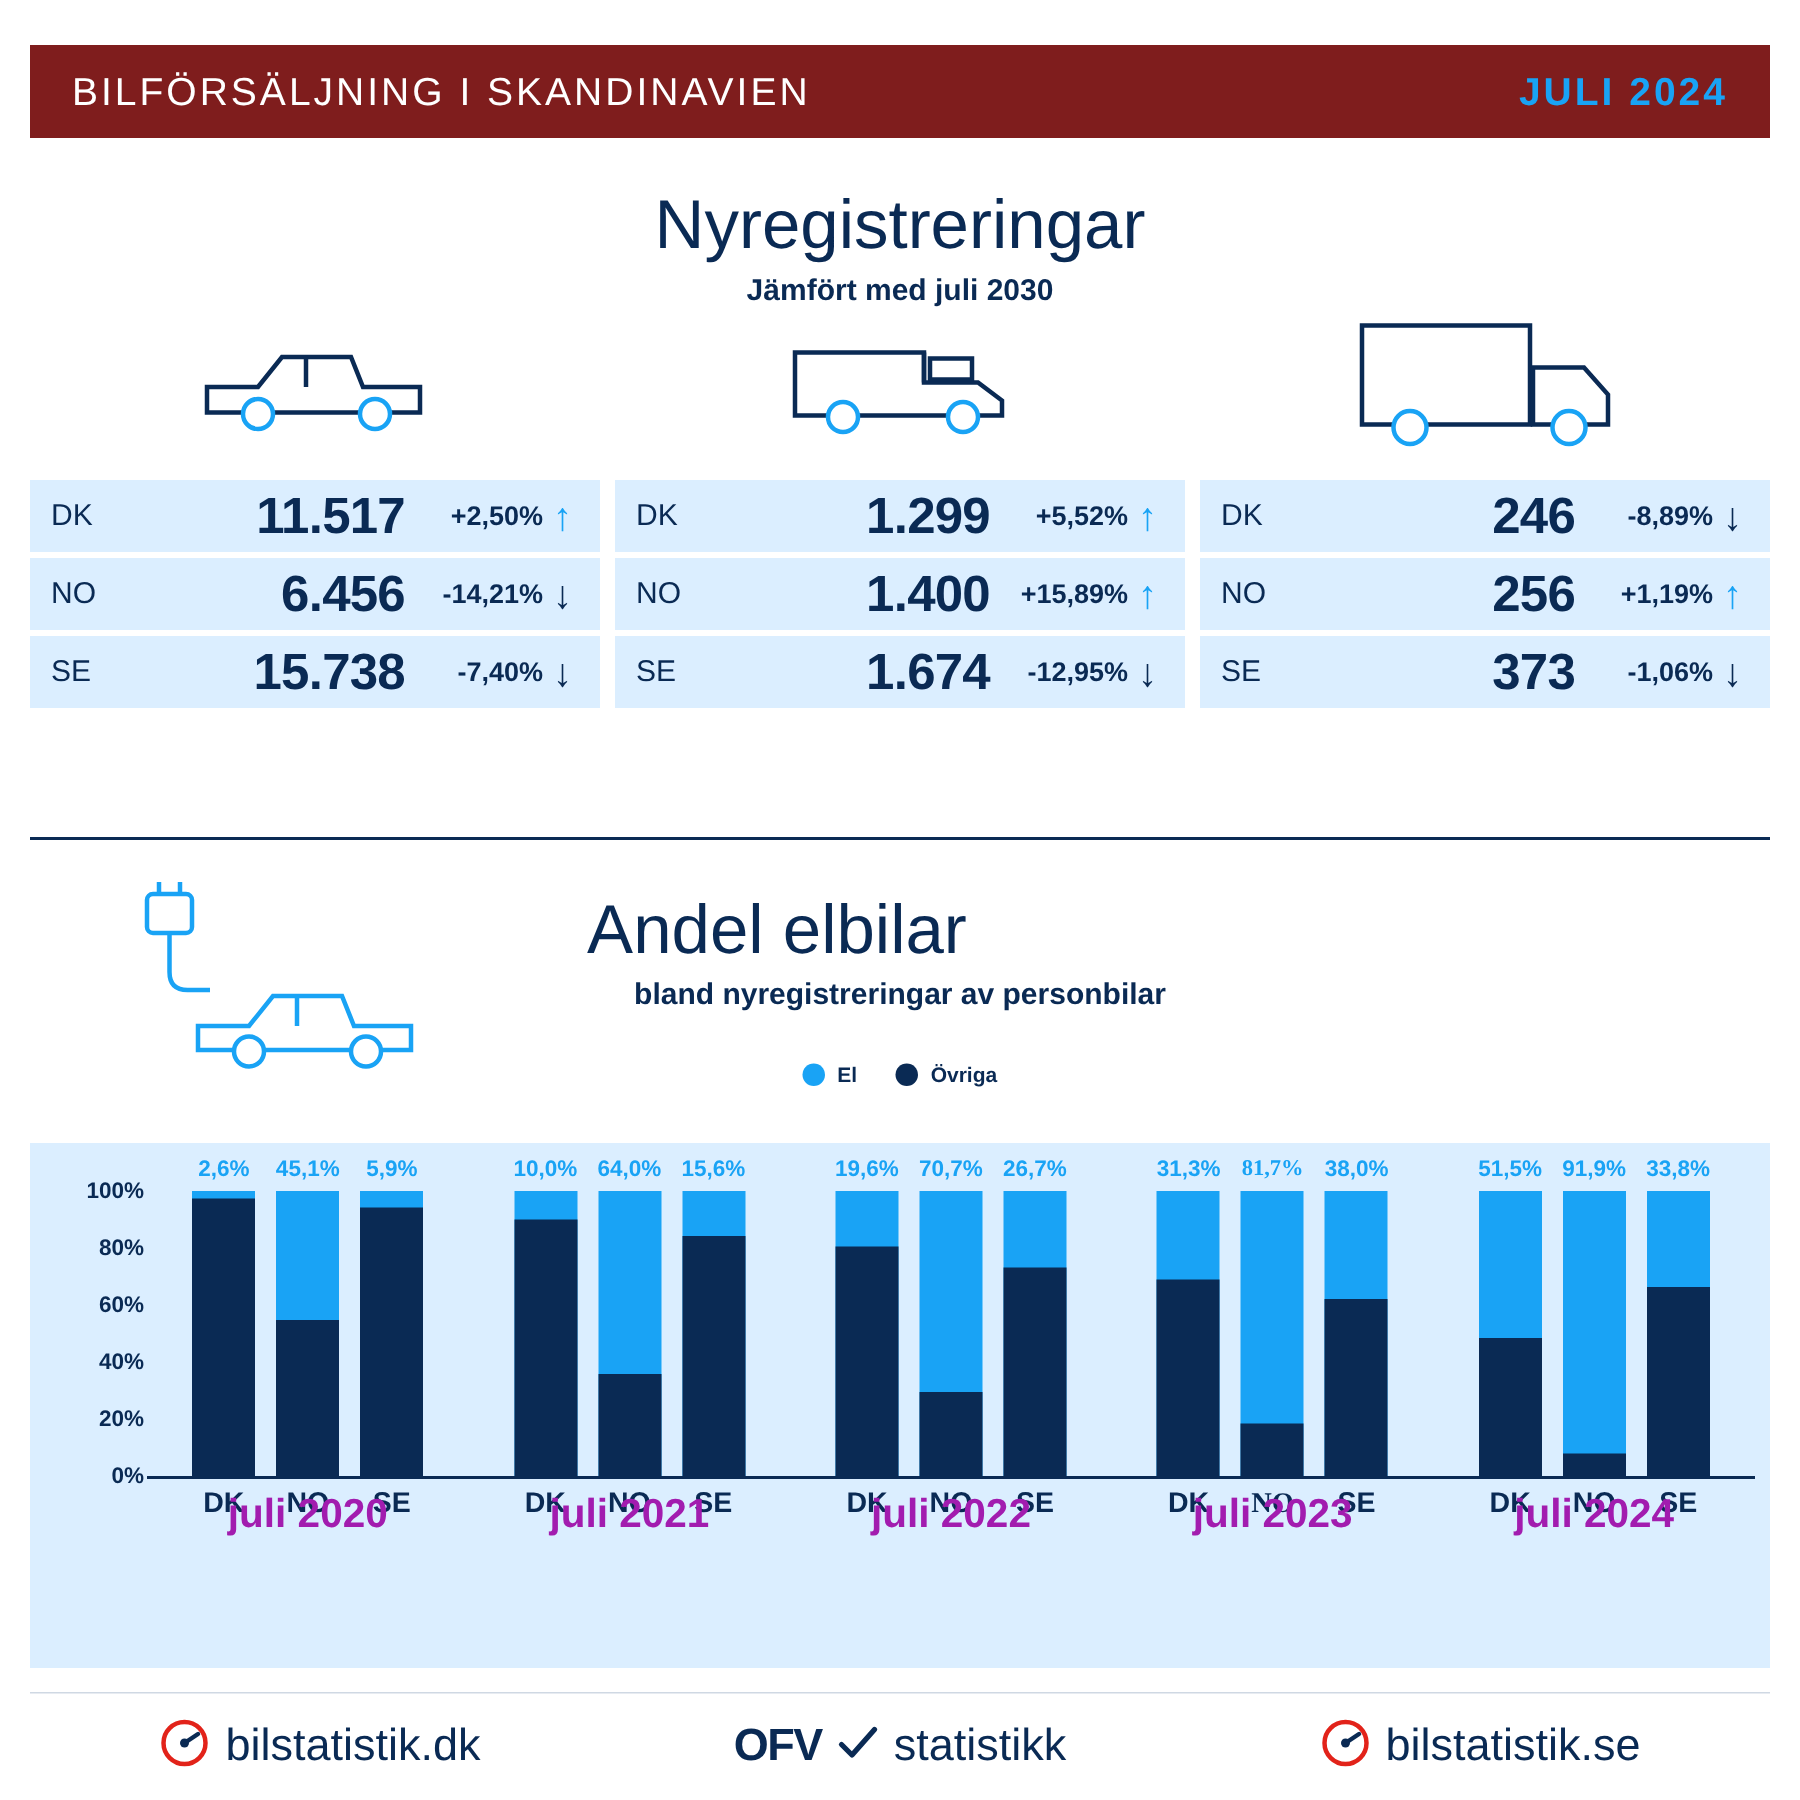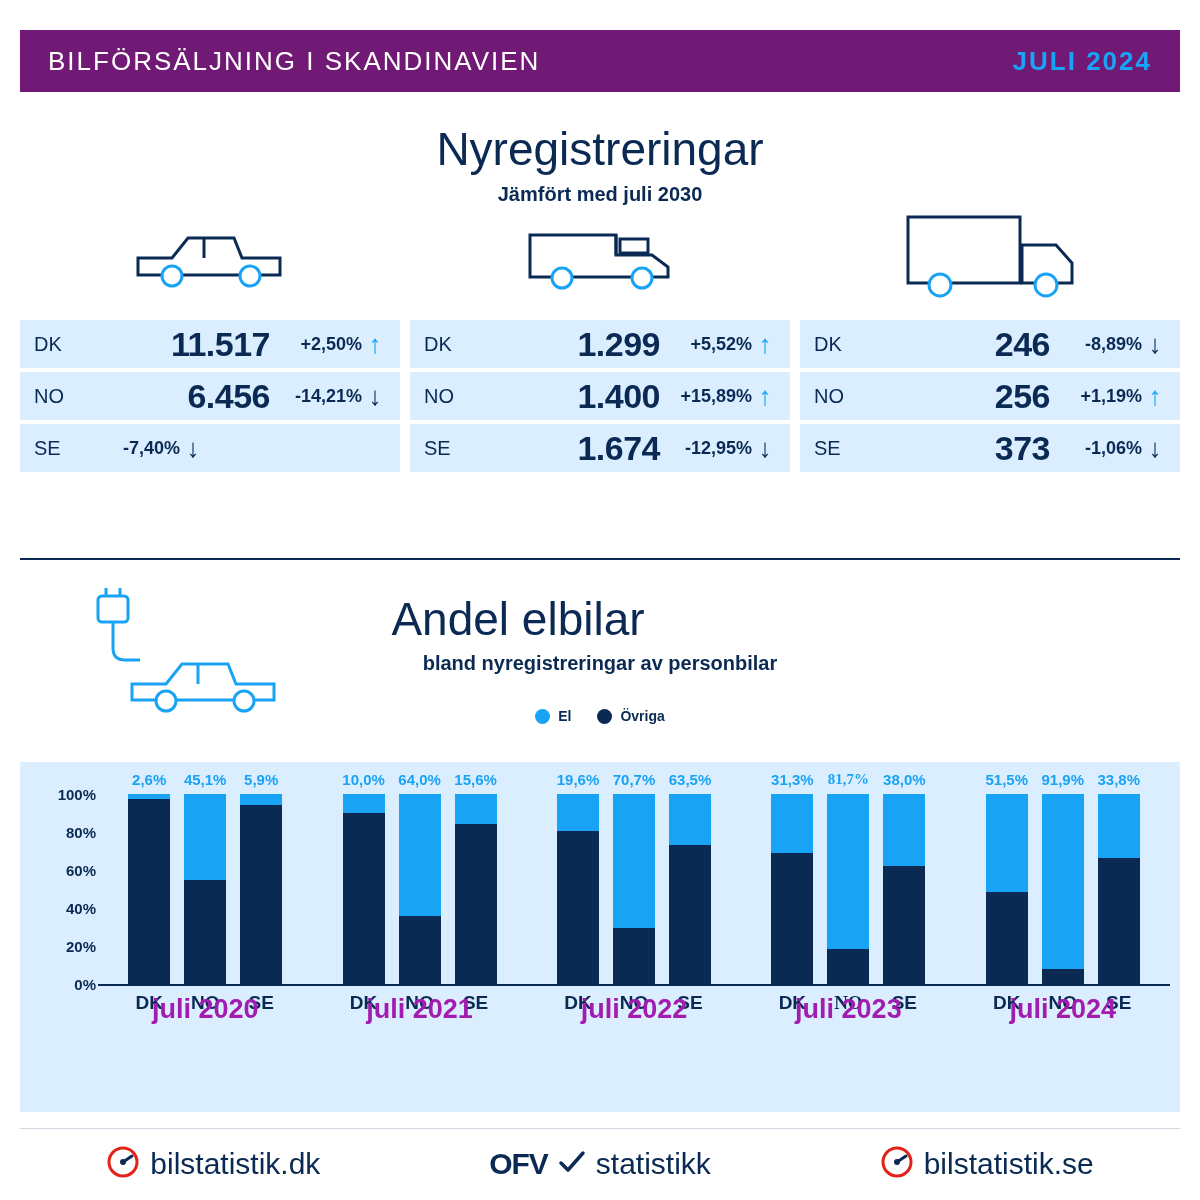--- a/index.html
+++ b/index.html
@@ -7,21 +7,21 @@
     width: 1200px; height: 1200px;
     background: #ffffff;
     font-family: "Liberation Sans", sans-serif;
     overflow: hidden;
   }
   .page { position: relative; width: 1200px; height: 1200px; }
 
   
   .header {
     position: absolute; left: 20px; top: 30px; width: 1160px; height: 62px;
-    background: #701a75; color: #ffffff;
+    background: #7f1d1d; color: #ffffff;
     display: flex; align-items: center; justify-content: space-between;
     padding: 0 28px;
   }
   .header-title {
     font-size: 26px; letter-spacing: 2px; font-weight: 400;
     text-transform: uppercase;
   }
   .header-date {
     font-size: 26px; letter-spacing: 2px; font-weight: bold;
     color: #19a3f5; text-transform: uppercase;
@@ -176,20 +176,21 @@
         <span class="arrow up">↑</span>
       </div>
       <div class="row">
         <span class="country">NO</span>
         <span class="value">6.456</span>
         <span class="pct">-14,21%</span>
         <span class="arrow down">↓</span>
       </div>
       <div class="row">
         <span class="country">SE</span>
+        <span class="value">15.738</span>
         <span class="pct">-7,40%</span>
         <span class="arrow down">↓</span>
       </div>
     </div>
   </div>
 
   <div class="cat-group g1">
     <div class="icon-wrap">
       <svg width="160" height="90" viewBox="0 0 160 90" fill="none" stroke="#0a2a54" stroke-width="3">
         <path d="M10 62 L10 20 L96 20 L96 40 L132 40 L148 52 L148 62 Z"></path>
@@ -351,21 +352,21 @@
             <div class="bar-outer">
               <div class="bar-inner" style="height: 55.67px;"></div>
             </div>
             <div class="bar-pct">70,7%</div>
             <div class="bar-cc">NO</div>
           </div>
           <div class="bar-col" style="left: 142.2px;">
             <div class="bar-outer">
               <div class="bar-inner" style="height: 139.27px;"></div>
             </div>
-            <div class="bar-pct">63,5%</div>
+            <div class="bar-pct">26,7%</div>
             <div class="bar-cc">SE</div>
           </div>
           <div class="year-label">juli 2022</div>
         </div>
         <div class="year-group" style="left: 643.2px; width: 214.4px;">
           <div class="bar-col" style="left: 30.2px;">
             <div class="bar-outer">
               <div class="bar-inner" style="height: 130.53px;"></div>
             </div>
             <div class="bar-pct">31,3%</div>

